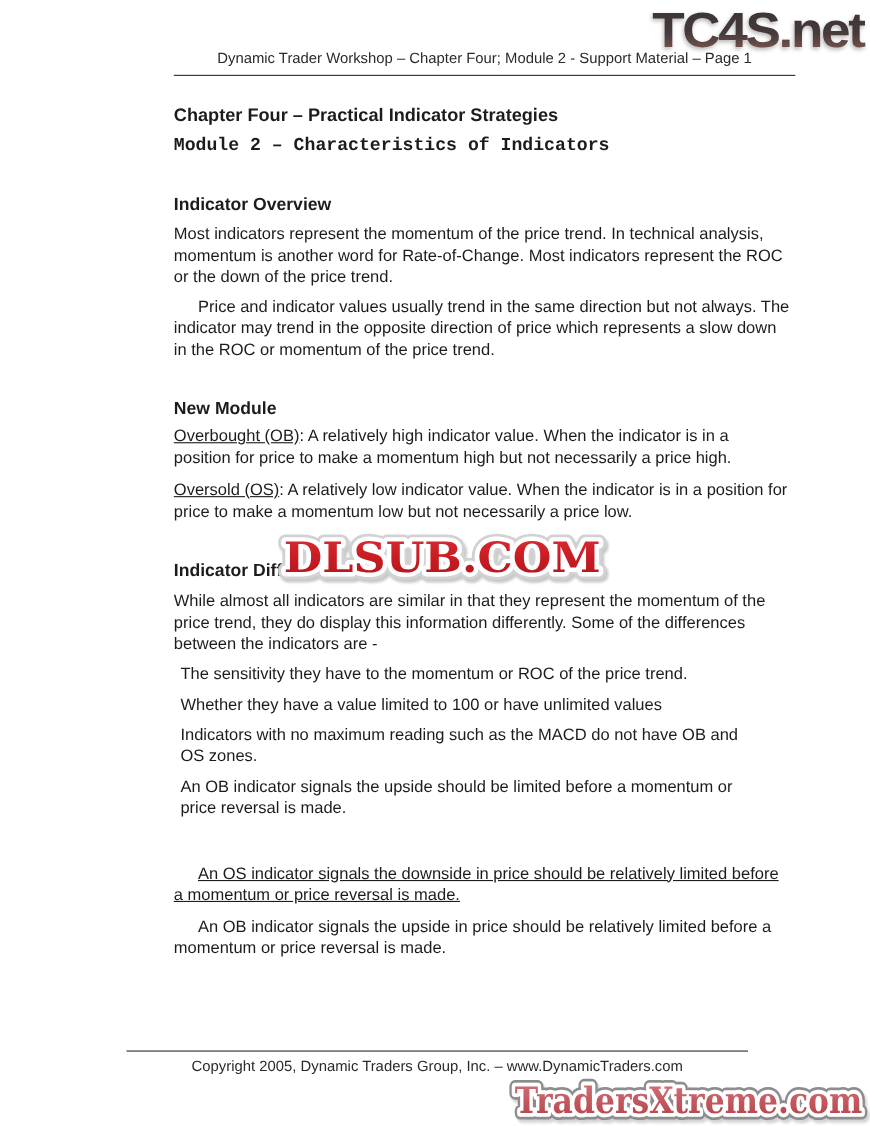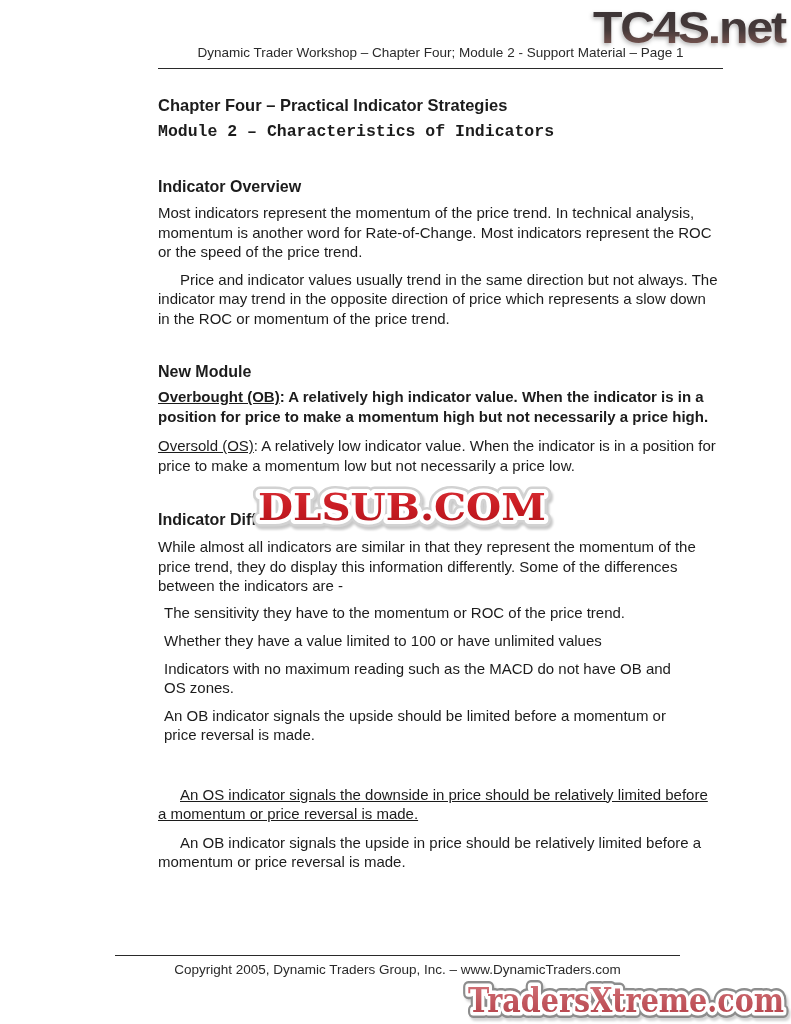--- a/index.html
+++ b/index.html
@@ -27,21 +27,21 @@
   .content { margin-left:115px; width:560px; font-size:15px; line-height:19.5px; }
   .h-doc { font-size:16.5px; line-height:20px; font-weight:bold; }
   .h-sec { font-size:16px; line-height:20px; font-weight:bold; }
   .chapter-title { margin-top:26px; }
   .module-title  { margin-top:7px;font-family:Liberation Mono, monospace; }
   .overview-heading { margin-top:35px; }
   .p1 { margin-top:6px; }
   .p2 { margin-top:8px; }
   .indent1 { text-indent:22px; }
   .terms-heading { margin-top:34px; }
-  .term-p1 { margin-top:5px;font-weight:bold; }
+  .term-p1 { margin-top:5px; }
   .term-p2 { margin-top:10px; }
   .u { text-decoration:underline; }
   .diff-heading { margin-top:35px; position:relative; z-index:1; }
   .diff-intro { margin-top:7px; }
   .item { margin-left:6px; width:512px; }
   .item-0 { margin-top:7px; }
   .item-1 { margin-top:9px; }
   .item-2 { margin-top:8px; }
   .item-3 { margin-top:8px; }
   .item-4 { margin-top:8px; }
@@ -76,21 +76,21 @@
 
   <div class="header-title">Dynamic Trader Workshop – Chapter Four; Module 2 - Support Material – Page 1</div>
   <div class="header-rule"></div>
 
   <div class="content">
 
     <div class="h-doc chapter-title">Chapter Four – Practical Indicator Strategies</div>
     <div class="h-doc module-title">Module 2 – Characteristics of Indicators</div>
 
     <div class="h-sec overview-heading">Indicator Overview</div>
-    <p class="p1">Most indicators represent the momentum of the price trend. In technical analysis, momentum is another word for Rate-of-Change. Most indicators represent the ROC or the speed of the price trend.</p>
+    <p class="p1">Most indicators represent the momentum of the price trend. In technical analysis, momentum is another word for Rate-of-Change. Most indicators represent the ROC or the down of the price trend.</p>
     <p class="p2 indent1">Price and indicator values usually trend in the same direction but not always. The indicator may trend in the opposite direction of price which represents a slow down in the ROC or momentum of the price trend.</p>
 
     <div class="h-sec terms-heading">New Module</div>
     <p class="term-p1"><span class="u">Overbought (OB)</span><span>: A relatively high indicator value. When the indicator is in a position for price to make a momentum high but not necessarily a price high.</span></p>
     <p class="term-p2"><span class="u">Oversold (OS)</span><span>: A relatively low indicator value. When the indicator is in a position for price to make a momentum low but not necessarily a price low.</span></p>
 
     <div class="h-sec diff-heading">Indicator Differences</div>
     <p class="diff-intro">While almost all indicators are similar in that they represent the momentum of the price trend, they do display this information differently. Some of the differences between the indicators are -</p>
 
     <p class="item item-0">The sensitivity they have to the momentum or ROC of the price trend.</p>

